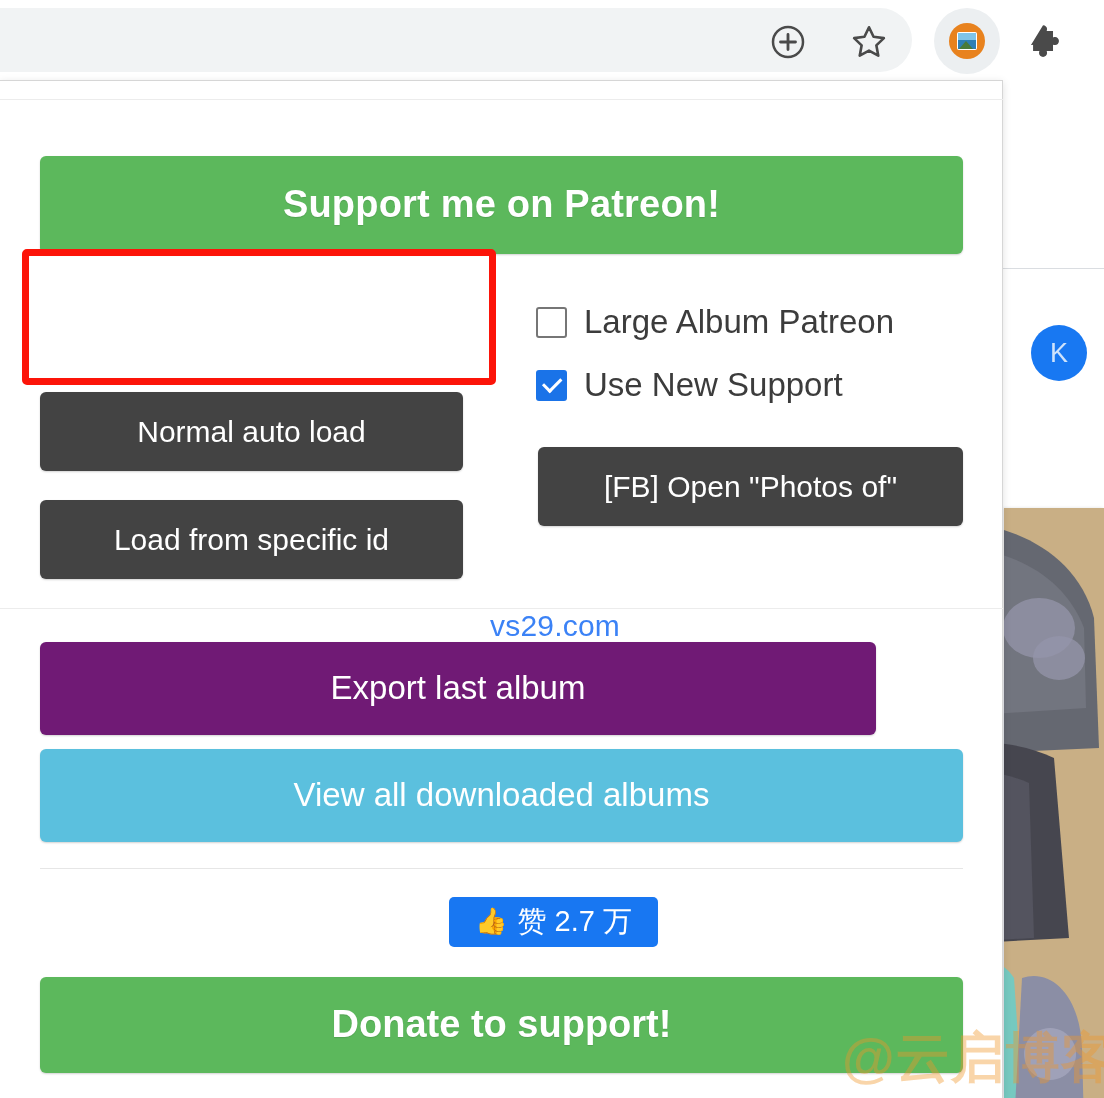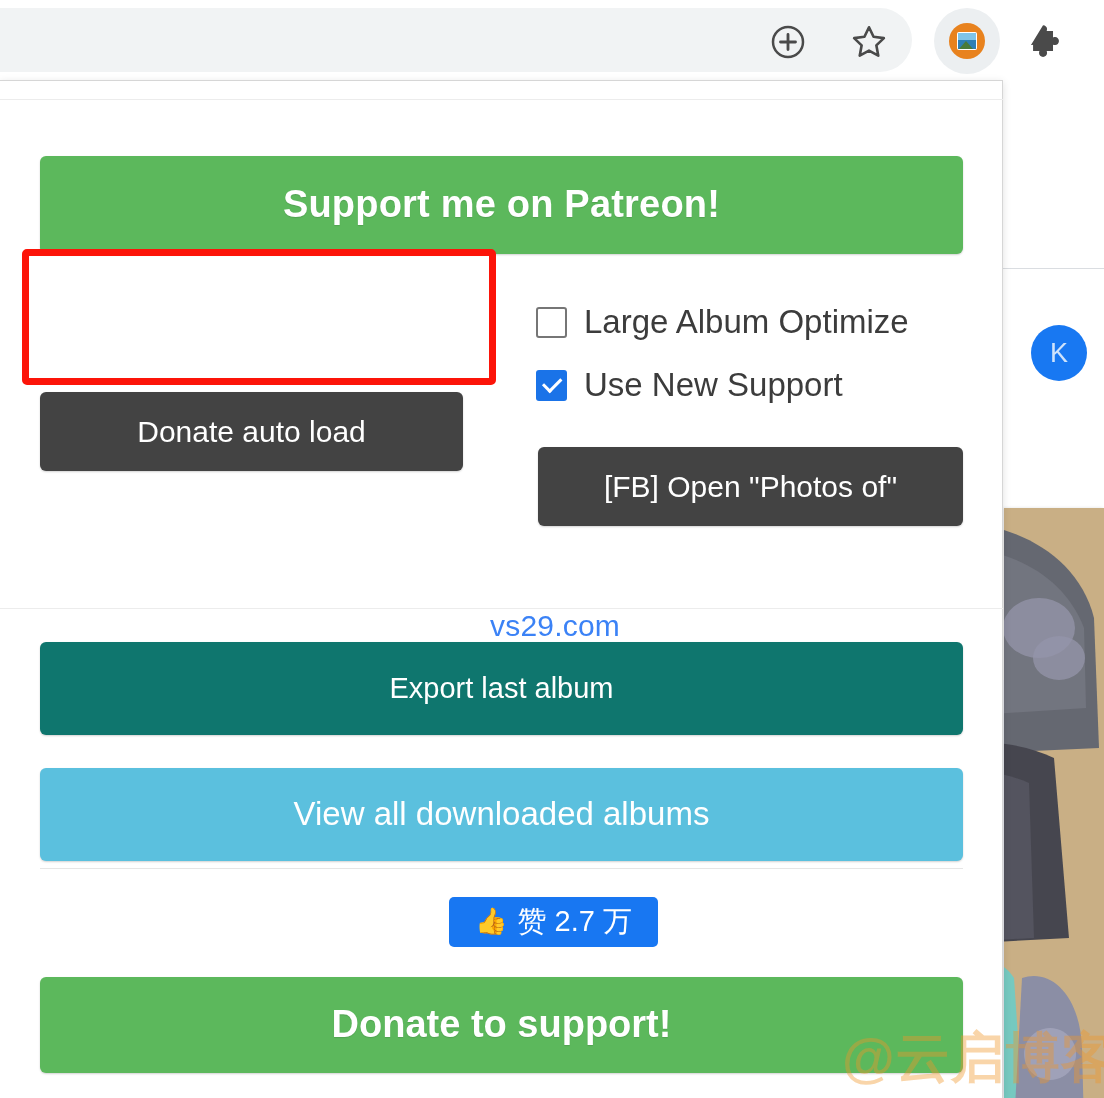--- a/index.html
+++ b/index.html
@@ -226,29 +226,28 @@
 
   #watermark-vs29 {
     position: absolute;
     left: 490px; top: 528px;
     color: #3b82f6;
     font-size: 30px;
     letter-spacing: .2px;
   }
 
   #btn-export {
-    left: 40px; top: 561px; width: 923px; height: 93px;
-    background: #0f766e;
-    font-size: 29px;
+    left: 40px; top: 561px; width: 836px; height: 93px;
+    background: #701a75;
+    font-size: 33px;
   }
   #btn-viewall {
     left: 40px; top: 668px; width: 923px; height: 93px;
     background: #5bc0de;
     font-size: 33px;
-    margin-top: 19px;
   }
 
   #btn-like {
     left: 449px; top: 816px; width: 209px; height: 50px;
     background: #1877f2;
     border-radius: 5px;
     font-size: 29px;
     gap: 10px;
     box-shadow: none;
   }
@@ -348,28 +347,29 @@
   <div id="photo-sep"></div>
 </div>
 
 <div id="popup">
 
   <div class="divider" style="top:18px;"></div>
 
   <button class="btn" id="btn-patreon">Support me on Patreon!</button>
 
 
-  <button class="btn" id="btn-without-auto">Donate auto load</button>
-
+  <button class="btn" id="btn-without-auto">Normal auto load</button>
+
+  <button class="btn" id="btn-load-specific">Load from specific id</button>
 
   <div id="highlight-box"></div>
 
   <div class="checkrow" id="check-large">
     <span class="cbox cbox-off"></span>
-    <span>Large Album Optimize</span>
+    <span>Large Album Patreon</span>
   </div>
 
   <div class="checkrow" id="check-layout">
     <span class="cbox cbox-on"></span>
     <span>Use New Support</span>
   </div>
 
   <button class="btn" id="btn-fb-photos">[FB] Open "Photos of"</button>
 
   <div id="watermark-vs29">vs29.com</div>

